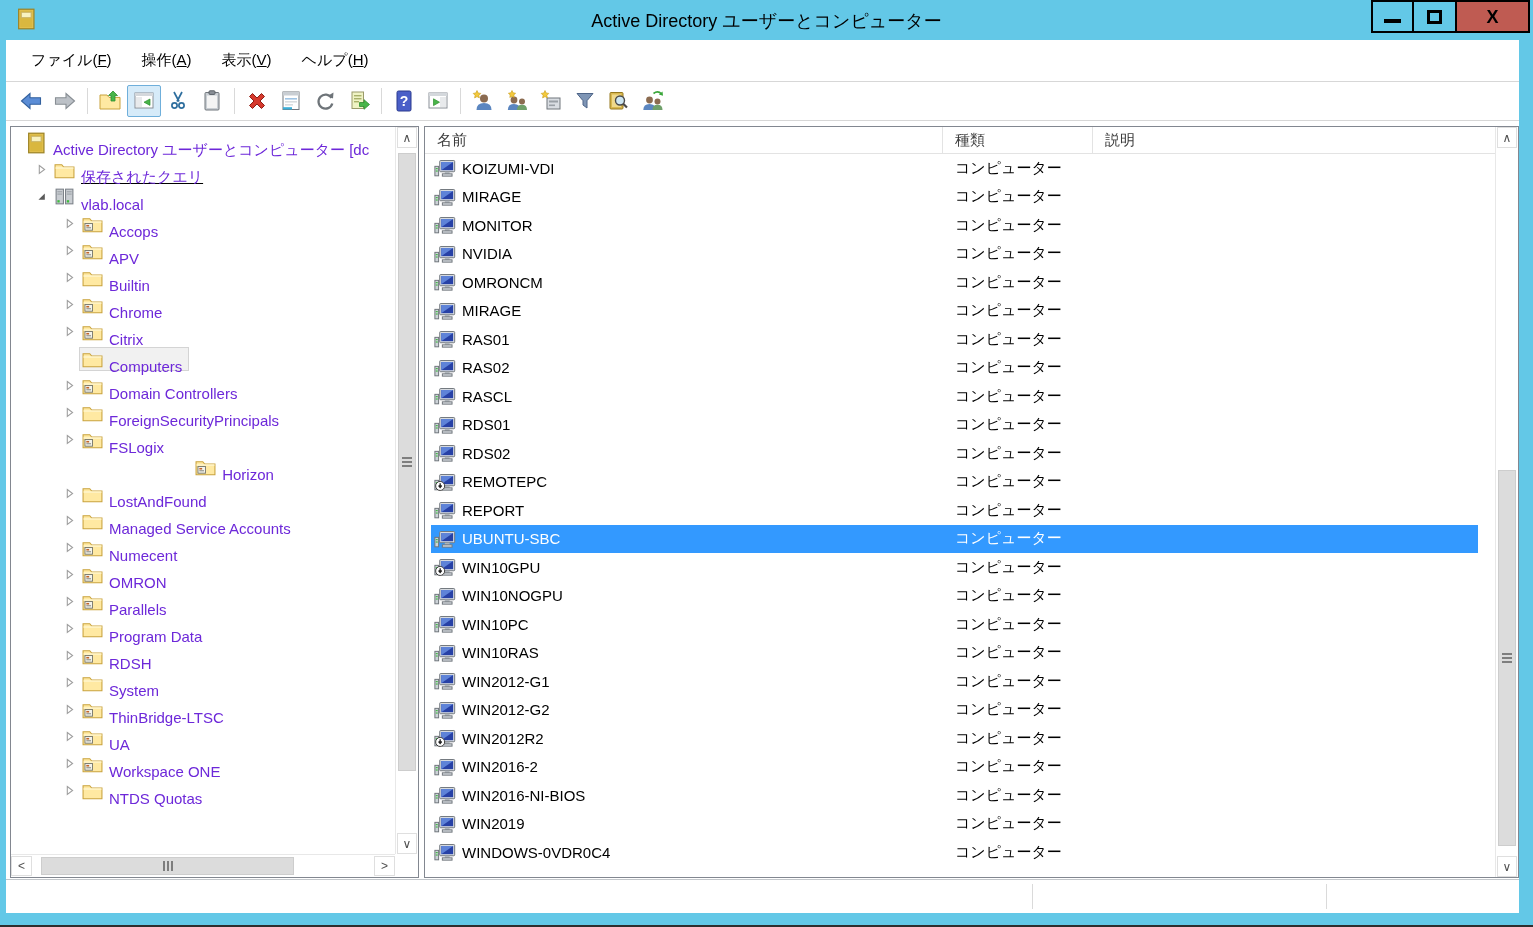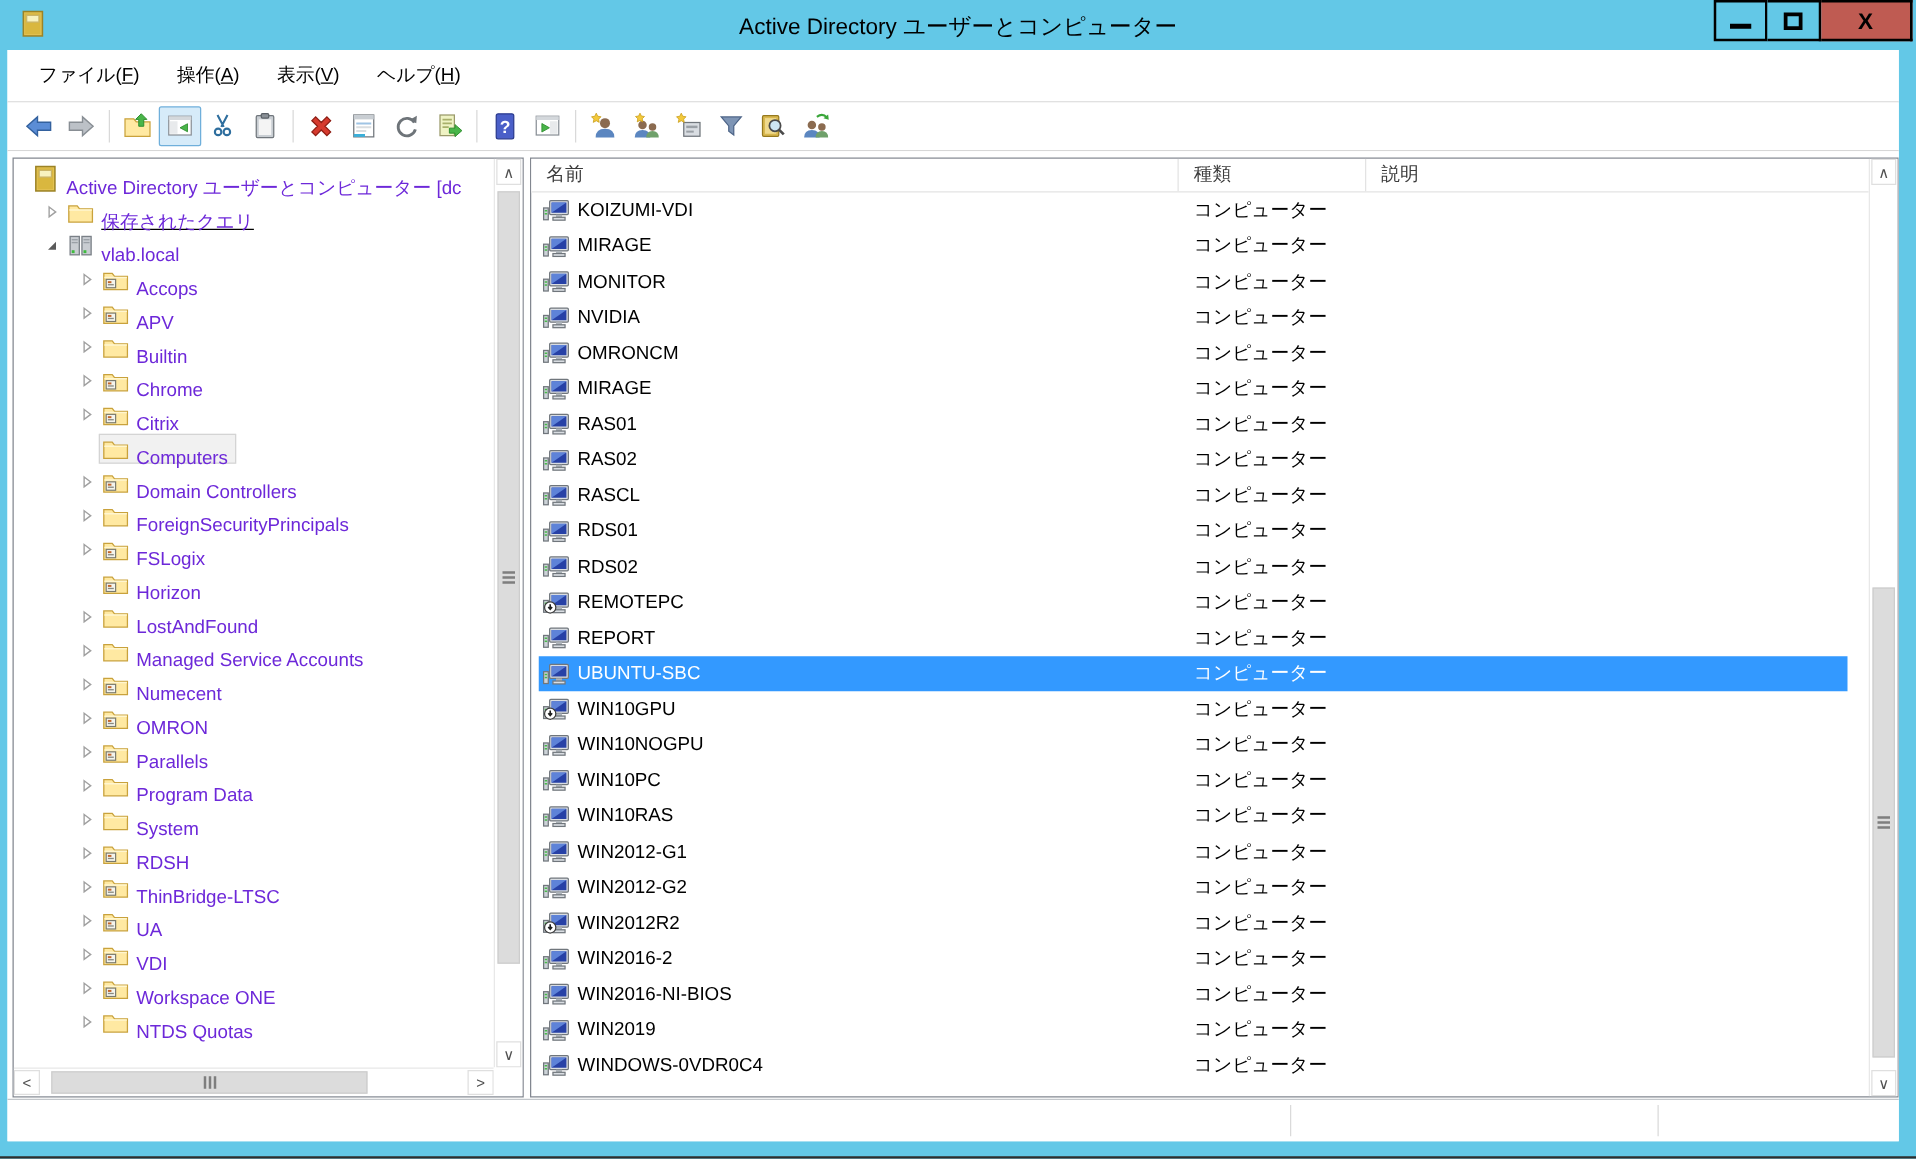--- a/index.html
+++ b/index.html
@@ -511,21 +511,21 @@
                     <path d="M1 3.5 h6.4 l1.8 2.2 H19 V15.8 H1 z" fill="#FFE9A2" stroke="#C9A23C"></path>
                     <path d="M1.4 6.6 H18.6" stroke="#FFF6D0" stroke-width="1.3"></path>
                     <rect x="2.8" y="8" width="7.2" height="6.4" fill="#F4F4EC" stroke="#7A7A6E" stroke-width="0.9"></rect>
                     <rect x="4.1" y="9.4" width="2.7" height="1.5" fill="#C2652A"></rect>
                     <rect x="4.1" y="11.6" width="4.5" height="1" fill="#8A8A80"></rect>
                   </svg>
                 </span>
                 <span class="label">FSLogix</span>
               </span>
             </div>
-            <div class="tree-row" style="padding-left: 46px;">
+            <div class="tree-row" style="padding-left: 46px; justify-content: center;">
               <span class="expander"></span>
               <span class="node">
                 <span class="icon">
                   <svg width="21" height="18" viewBox="0 0 20 17" xmlns="http://www.w3.org/2000/svg">
                     <path d="M1 3.5 h6.4 l1.8 2.2 H19 V15.8 H1 z" fill="#FFE9A2" stroke="#C9A23C"></path>
                     <path d="M1.4 6.6 H18.6" stroke="#FFF6D0" stroke-width="1.3"></path>
                     <rect x="2.8" y="8" width="7.2" height="6.4" fill="#F4F4EC" stroke="#7A7A6E" stroke-width="0.9"></rect>
                     <rect x="4.1" y="9.4" width="2.7" height="1.5" fill="#C2652A"></rect>
                     <rect x="4.1" y="11.6" width="4.5" height="1" fill="#8A8A80"></rect>
                   </svg>
@@ -642,20 +642,39 @@
               <span class="expander">
                 <svg width="11" height="11" viewBox="0 0 10 10" xmlns="http://www.w3.org/2000/svg">
                   <path d="M3 1.4 L7.8 5 L3 8.6 Z" fill="#FFF" stroke="#A0A0A0"></path>
                 </svg>
               </span>
               <span class="node">
                 <span class="icon">
                   <svg width="21" height="18" viewBox="0 0 20 17" xmlns="http://www.w3.org/2000/svg">
                     <path d="M1 3.5 h6.4 l1.8 2.2 H19 V15.8 H1 z" fill="#FFE9A2" stroke="#C9A23C"></path>
                     <path d="M1.4 6.6 H18.6" stroke="#FFF6D0" stroke-width="1.3"></path>
+                    <rect x="2.8" y="8" width="7.2" height="6.4" fill="#F4F4EC" stroke="#7A7A6E" stroke-width="0.9"></rect>
+                    <rect x="4.1" y="9.4" width="2.7" height="1.5" fill="#C2652A"></rect>
+                    <rect x="4.1" y="11.6" width="4.5" height="1" fill="#8A8A80"></rect>
+                  </svg>
+                </span>
+                <span class="label">RDSH</span>
+              </span>
+            </div>
+            <div class="tree-row" style="padding-left: 46px;">
+              <span class="expander">
+                <svg width="11" height="11" viewBox="0 0 10 10" xmlns="http://www.w3.org/2000/svg">
+                  <path d="M3 1.4 L7.8 5 L3 8.6 Z" fill="#FFF" stroke="#A0A0A0"></path>
+                </svg>
+              </span>
+              <span class="node">
+                <span class="icon">
+                  <svg width="21" height="18" viewBox="0 0 20 17" xmlns="http://www.w3.org/2000/svg">
+                    <path d="M1 3.5 h6.4 l1.8 2.2 H19 V15.8 H1 z" fill="#FFE9A2" stroke="#C9A23C"></path>
+                    <path d="M1.4 6.6 H18.6" stroke="#FFF6D0" stroke-width="1.3"></path>
                   </svg>
                 </span>
                 <span class="label">System</span>
               </span>
             </div>
             <div class="tree-row" style="padding-left: 46px;">
               <span class="expander">
                 <svg width="11" height="11" viewBox="0 0 10 10" xmlns="http://www.w3.org/2000/svg">
                   <path d="M3 1.4 L7.8 5 L3 8.6 Z" fill="#FFF" stroke="#A0A0A0"></path>
                 </svg>
@@ -663,78 +682,40 @@
               <span class="node">
                 <span class="icon">
                   <svg width="21" height="18" viewBox="0 0 20 17" xmlns="http://www.w3.org/2000/svg">
                     <path d="M1 3.5 h6.4 l1.8 2.2 H19 V15.8 H1 z" fill="#FFE9A2" stroke="#C9A23C"></path>
                     <path d="M1.4 6.6 H18.6" stroke="#FFF6D0" stroke-width="1.3"></path>
                     <rect x="2.8" y="8" width="7.2" height="6.4" fill="#F4F4EC" stroke="#7A7A6E" stroke-width="0.9"></rect>
                     <rect x="4.1" y="9.4" width="2.7" height="1.5" fill="#C2652A"></rect>
                     <rect x="4.1" y="11.6" width="4.5" height="1" fill="#8A8A80"></rect>
                   </svg>
                 </span>
-                <span class="label">RDSH</span>
-              </span>
-            </div>
-            <div class="tree-row" style="padding-left: 46px;">
-              <span class="expander">
-                <svg width="11" height="11" viewBox="0 0 10 10" xmlns="http://www.w3.org/2000/svg">
-                  <path d="M3 1.4 L7.8 5 L3 8.6 Z" fill="#FFF" stroke="#A0A0A0"></path>
-                </svg>
-              </span>
-              <span class="node">
-                <span class="icon">
-                  <svg width="21" height="18" viewBox="0 0 20 17" xmlns="http://www.w3.org/2000/svg">
-                    <path d="M1 3.5 h6.4 l1.8 2.2 H19 V15.8 H1 z" fill="#FFE9A2" stroke="#C9A23C"></path>
-                    <path d="M1.4 6.6 H18.6" stroke="#FFF6D0" stroke-width="1.3"></path>
-                    <rect x="2.8" y="8" width="7.2" height="6.4" fill="#F4F4EC" stroke="#7A7A6E" stroke-width="0.9"></rect>
-                    <rect x="4.1" y="9.4" width="2.7" height="1.5" fill="#C2652A"></rect>
-                    <rect x="4.1" y="11.6" width="4.5" height="1" fill="#8A8A80"></rect>
-                  </svg>
-                </span>
                 <span class="label">ThinBridge-LTSC</span>
               </span>
             </div>
             <div class="tree-row" style="padding-left: 46px;">
               <span class="expander">
                 <svg width="11" height="11" viewBox="0 0 10 10" xmlns="http://www.w3.org/2000/svg">
                   <path d="M3 1.4 L7.8 5 L3 8.6 Z" fill="#FFF" stroke="#A0A0A0"></path>
                 </svg>
               </span>
               <span class="node">
                 <span class="icon">
                   <svg width="21" height="18" viewBox="0 0 20 17" xmlns="http://www.w3.org/2000/svg">
                     <path d="M1 3.5 h6.4 l1.8 2.2 H19 V15.8 H1 z" fill="#FFE9A2" stroke="#C9A23C"></path>
                     <path d="M1.4 6.6 H18.6" stroke="#FFF6D0" stroke-width="1.3"></path>
                     <rect x="2.8" y="8" width="7.2" height="6.4" fill="#F4F4EC" stroke="#7A7A6E" stroke-width="0.9"></rect>
                     <rect x="4.1" y="9.4" width="2.7" height="1.5" fill="#C2652A"></rect>
                     <rect x="4.1" y="11.6" width="4.5" height="1" fill="#8A8A80"></rect>
                   </svg>
                 </span>
                 <span class="label">UA</span>
-              </span>
-            </div>
-            <div class="tree-row" style="padding-left: 46px;">
-              <span class="expander">
-                <svg width="11" height="11" viewBox="0 0 10 10" xmlns="http://www.w3.org/2000/svg">
-                  <path d="M3 1.4 L7.8 5 L3 8.6 Z" fill="#FFF" stroke="#A0A0A0"></path>
-                </svg>
-              </span>
-              <span class="node">
-                <span class="icon">
-                  <svg width="21" height="18" viewBox="0 0 20 17" xmlns="http://www.w3.org/2000/svg">
-                    <path d="M1 3.5 h6.4 l1.8 2.2 H19 V15.8 H1 z" fill="#FFE9A2" stroke="#C9A23C"></path>
-                    <path d="M1.4 6.6 H18.6" stroke="#FFF6D0" stroke-width="1.3"></path>
-                    <rect x="2.8" y="8" width="7.2" height="6.4" fill="#F4F4EC" stroke="#7A7A6E" stroke-width="0.9"></rect>
-                    <rect x="4.1" y="9.4" width="2.7" height="1.5" fill="#C2652A"></rect>
-                    <rect x="4.1" y="11.6" width="4.5" height="1" fill="#8A8A80"></rect>
-                  </svg>
-                </span>
-                <span class="label">VDI</span>
               </span>
             </div>
             <div class="tree-row" style="padding-left: 46px;">
               <span class="expander">
                 <svg width="11" height="11" viewBox="0 0 10 10" xmlns="http://www.w3.org/2000/svg">
                   <path d="M3 1.4 L7.8 5 L3 8.6 Z" fill="#FFF" stroke="#A0A0A0"></path>
                 </svg>
               </span>
               <span class="node">
                 <span class="icon">

